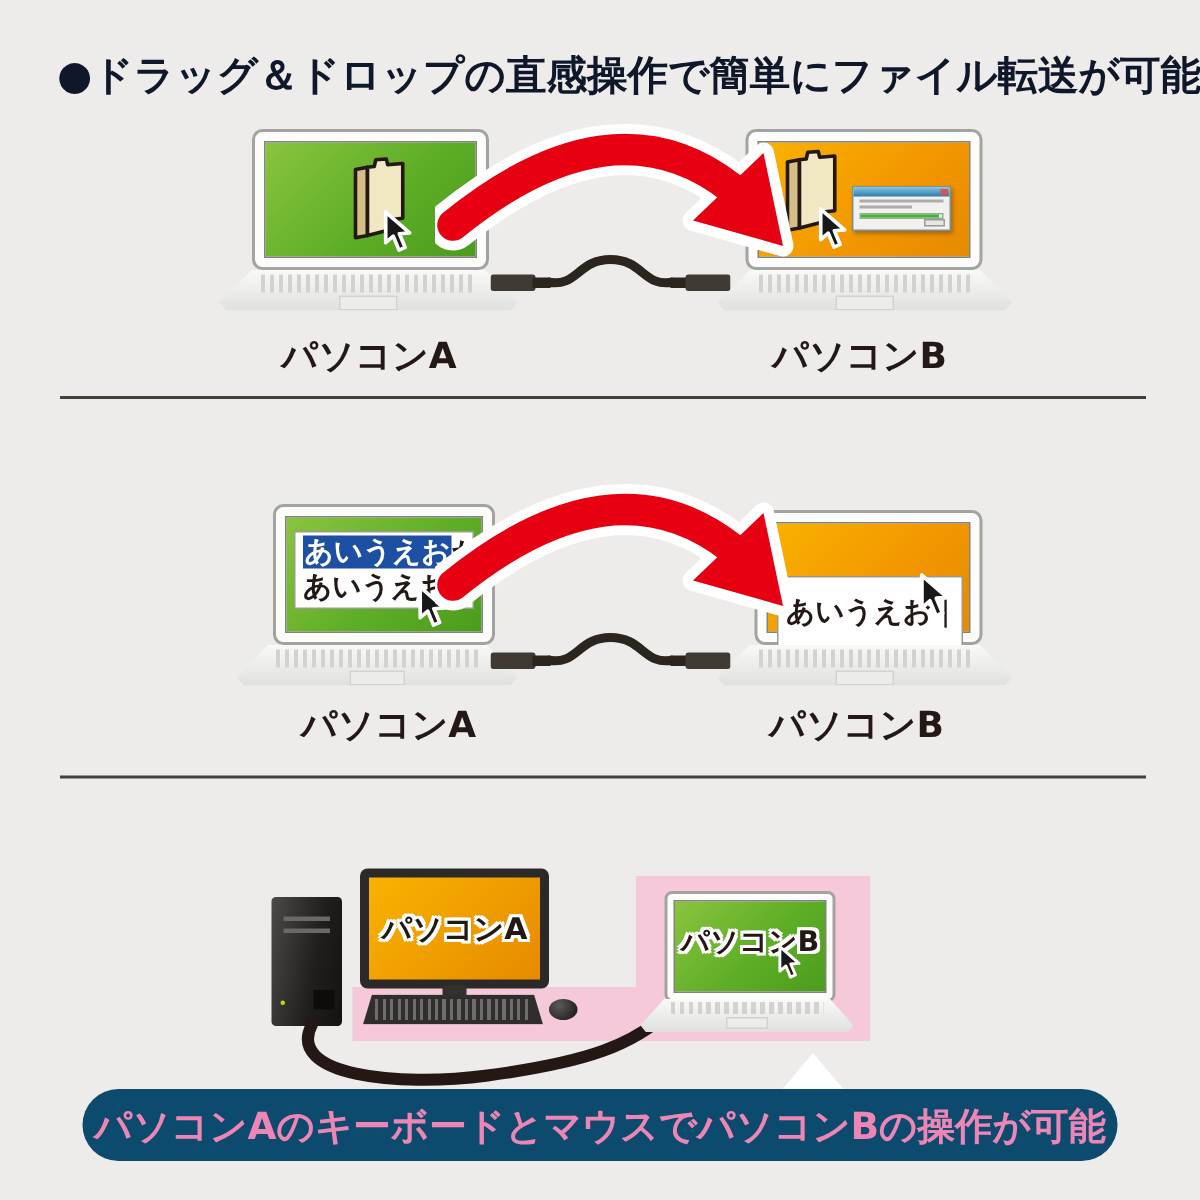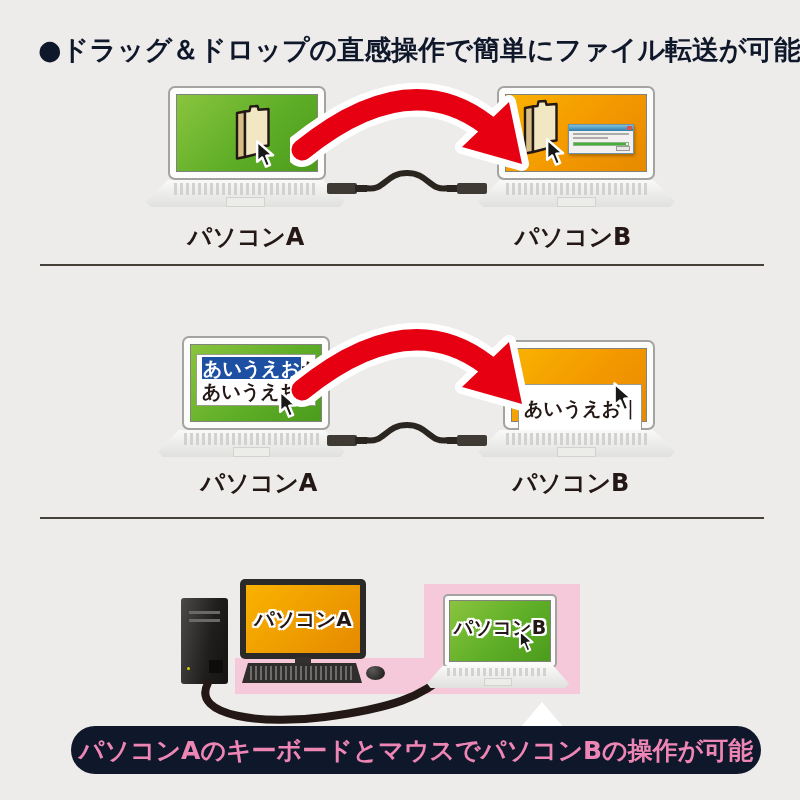--- a/index.html
+++ b/index.html
@@ -58,22 +58,22 @@
   .stand-neck { position:absolute; left:295px; top:657px; width:16px; height:16px; background:#33312f; }
   .stand-base { position:absolute; left:266px; top:671px; width:74px; height:9px; background:#2b2a28; border-radius:4px; }
   .kb3 { position:absolute; left:242px; top:663px; width:120px; height:20px; background:#302e2c;
          clip-path:polygon(5% 0,95% 0,100% 100%,0 100%); }
   .kb3::before { content:""; position:absolute; left:8px; right:8px; top:3px; bottom:3px;
          background:repeating-linear-gradient(90deg,#6f6d6b 0 2px,transparent 2px 5px); }
   .mouse3 { position:absolute; left:366px; top:666px; width:19px; height:14px; border-radius:50%;
          background:radial-gradient(circle at 35% 30%,#5c5a58,#141210); }
   .tri { position:absolute; left:520px; top:702px; width:44px; height:26px; background:#fff;
          clip-path:polygon(50% 0,100% 100%,0 100%); }
-  .callout { position:absolute; left:55px; top:726px; width:690px; height:48px; background:#0f172a; border-radius:24px;
-         display:flex; align-items:center; justify-content:center;margin-left:16px; }
+  .callout { position:absolute; left:55px; top:726px; width:690px; height:48px; background:#0c4a6e; border-radius:24px;
+         display:flex; align-items:center; justify-content:center; }
   .callout span { font-size:25px; font-weight:bold; color:#ee86b5; white-space:nowrap; }
 </style>
 </head>
 <body>
 
 <div id="canvas">
 
   <div class="heading" style="top:32px;">●ドラッグ＆ドロップの直感操作で簡単にファイル転送が可能</div>
 
   <div class="lid" style="left:168px; top:86px; width:158px; height:94px;">

